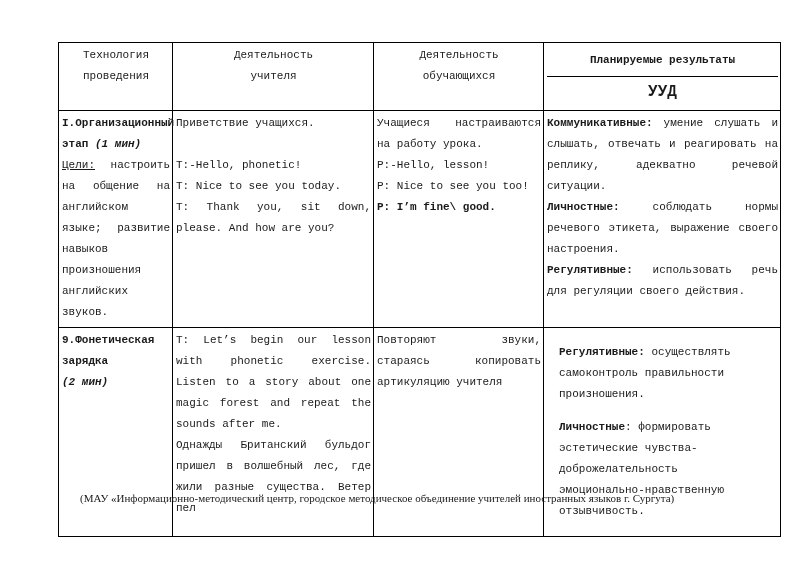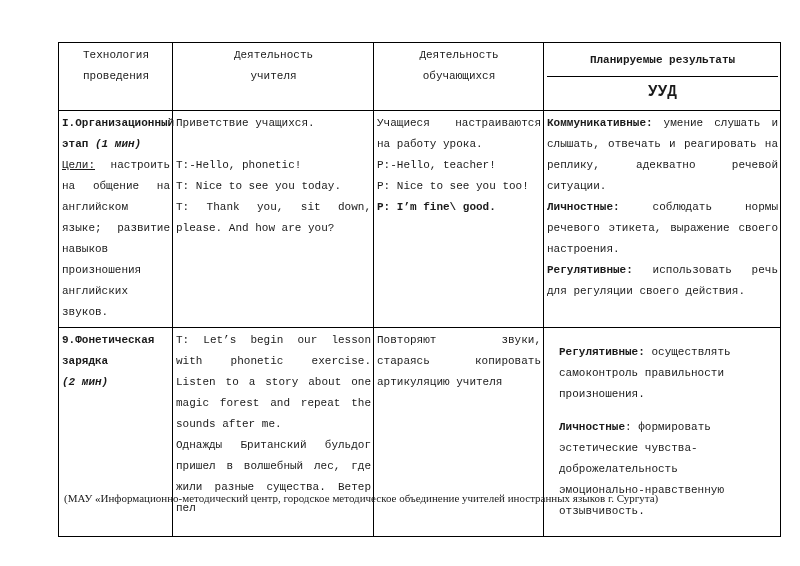--- a/index.html
+++ b/index.html
@@ -75,21 +75,21 @@
   .b { font-weight: bold; }
   .bi { font-weight: bold; font-style: italic; }
   .u { text-decoration: underline; }
   .blank { display: block; height: 21px; }
 
   .r1c1 { height: 212px; }
   .r2c1 { height: 168px; }
 
   .footer {
     position: absolute;
-    left: 42px;
+    left: 58px;
     top: 488px;
     width: 722px;
     font-size: 11px;
     line-height: 21px;
     text-align: justify;
     text-align-last: left;
     text-indent: 22px;
   }
 </style>
 </head>
@@ -133,21 +133,21 @@
         </td>
         <td class="just">
           <p>Приветствие учащихся.</p>
           <span class="blank"></span>
           <p>T:-Hello, phonetic!</p>
           <p>T: Nice to see you today.</p>
           <p>T: Thank you, sit down, please. And how are you?</p>
         </td>
         <td class="just">
           <p>Учащиеся настраиваются на работу урока.</p>
-          <p>P:-Hello, teacher!</p>
+          <p>P:-Hello, lesson!</p>
           <p>P: Nice to see you too!</p>
           <p class="b">P: I’m fine\ good.</p>
         </td>
         <td class="just">
           <p><span class="b">Коммуникативные:</span><span> умение слушать и слышать, отвечать и реагировать на реплику, адекватно речевой ситуации.</span></p>
           <p><span class="b"> Личностные:</span><span> соблюдать нормы речевого этикета, выражение своего настроения.</span></p>
           <p><span class="b">Регулятивные:</span><span> использовать речь для регуляции своего действия.</span></p>
         </td>
       </tr>
       <tr>

